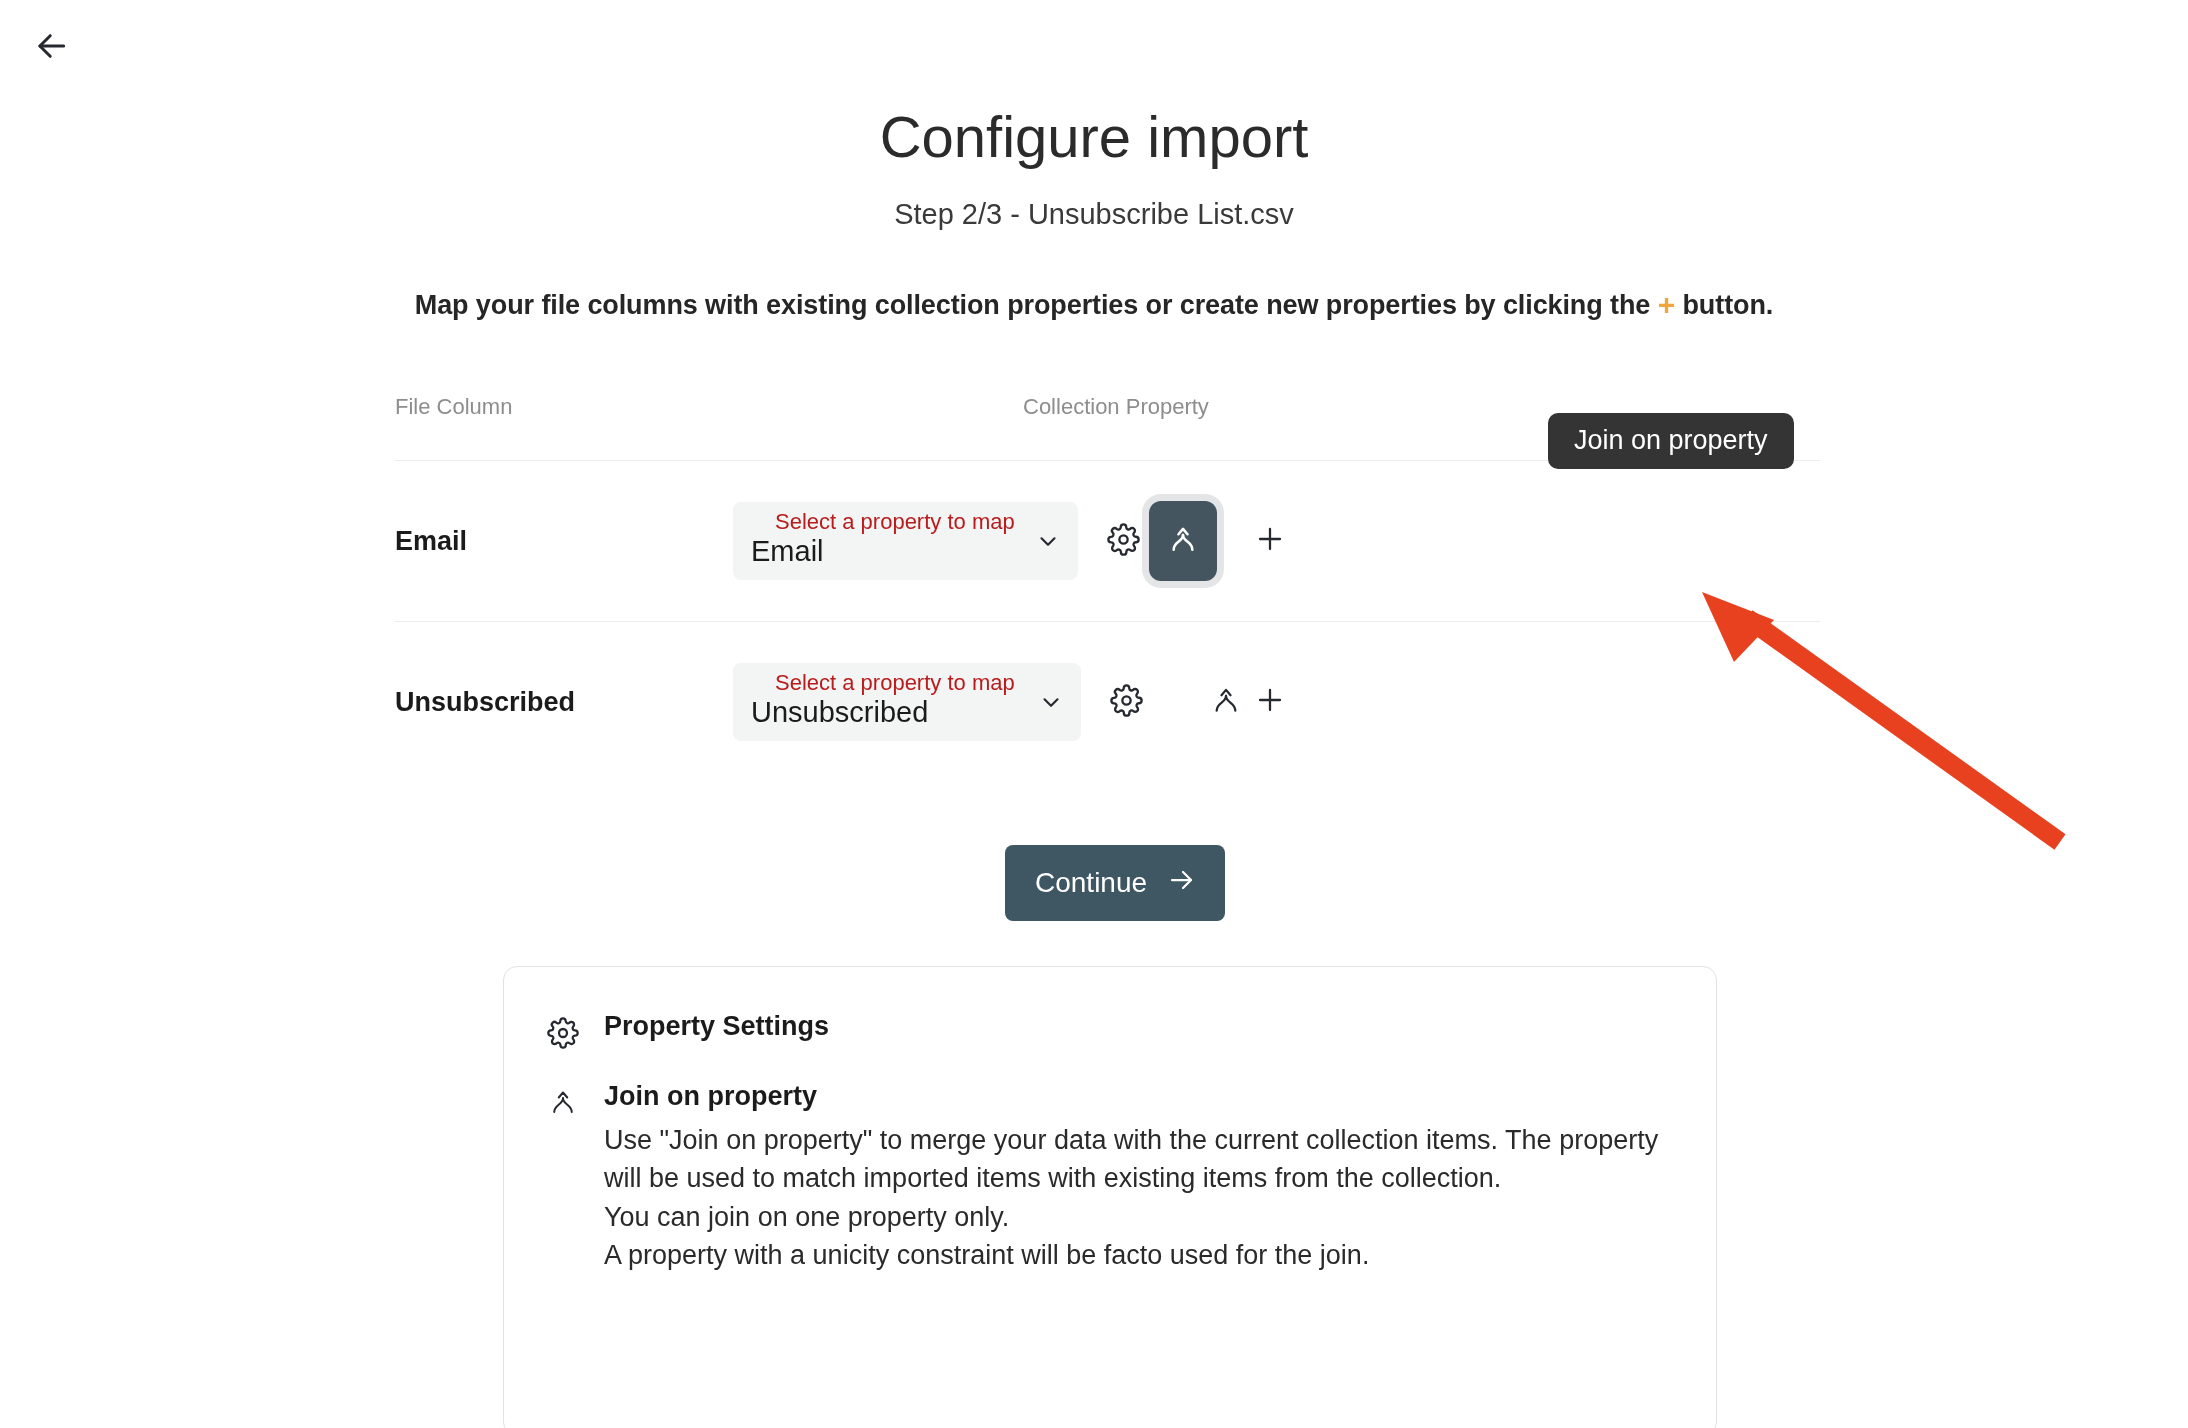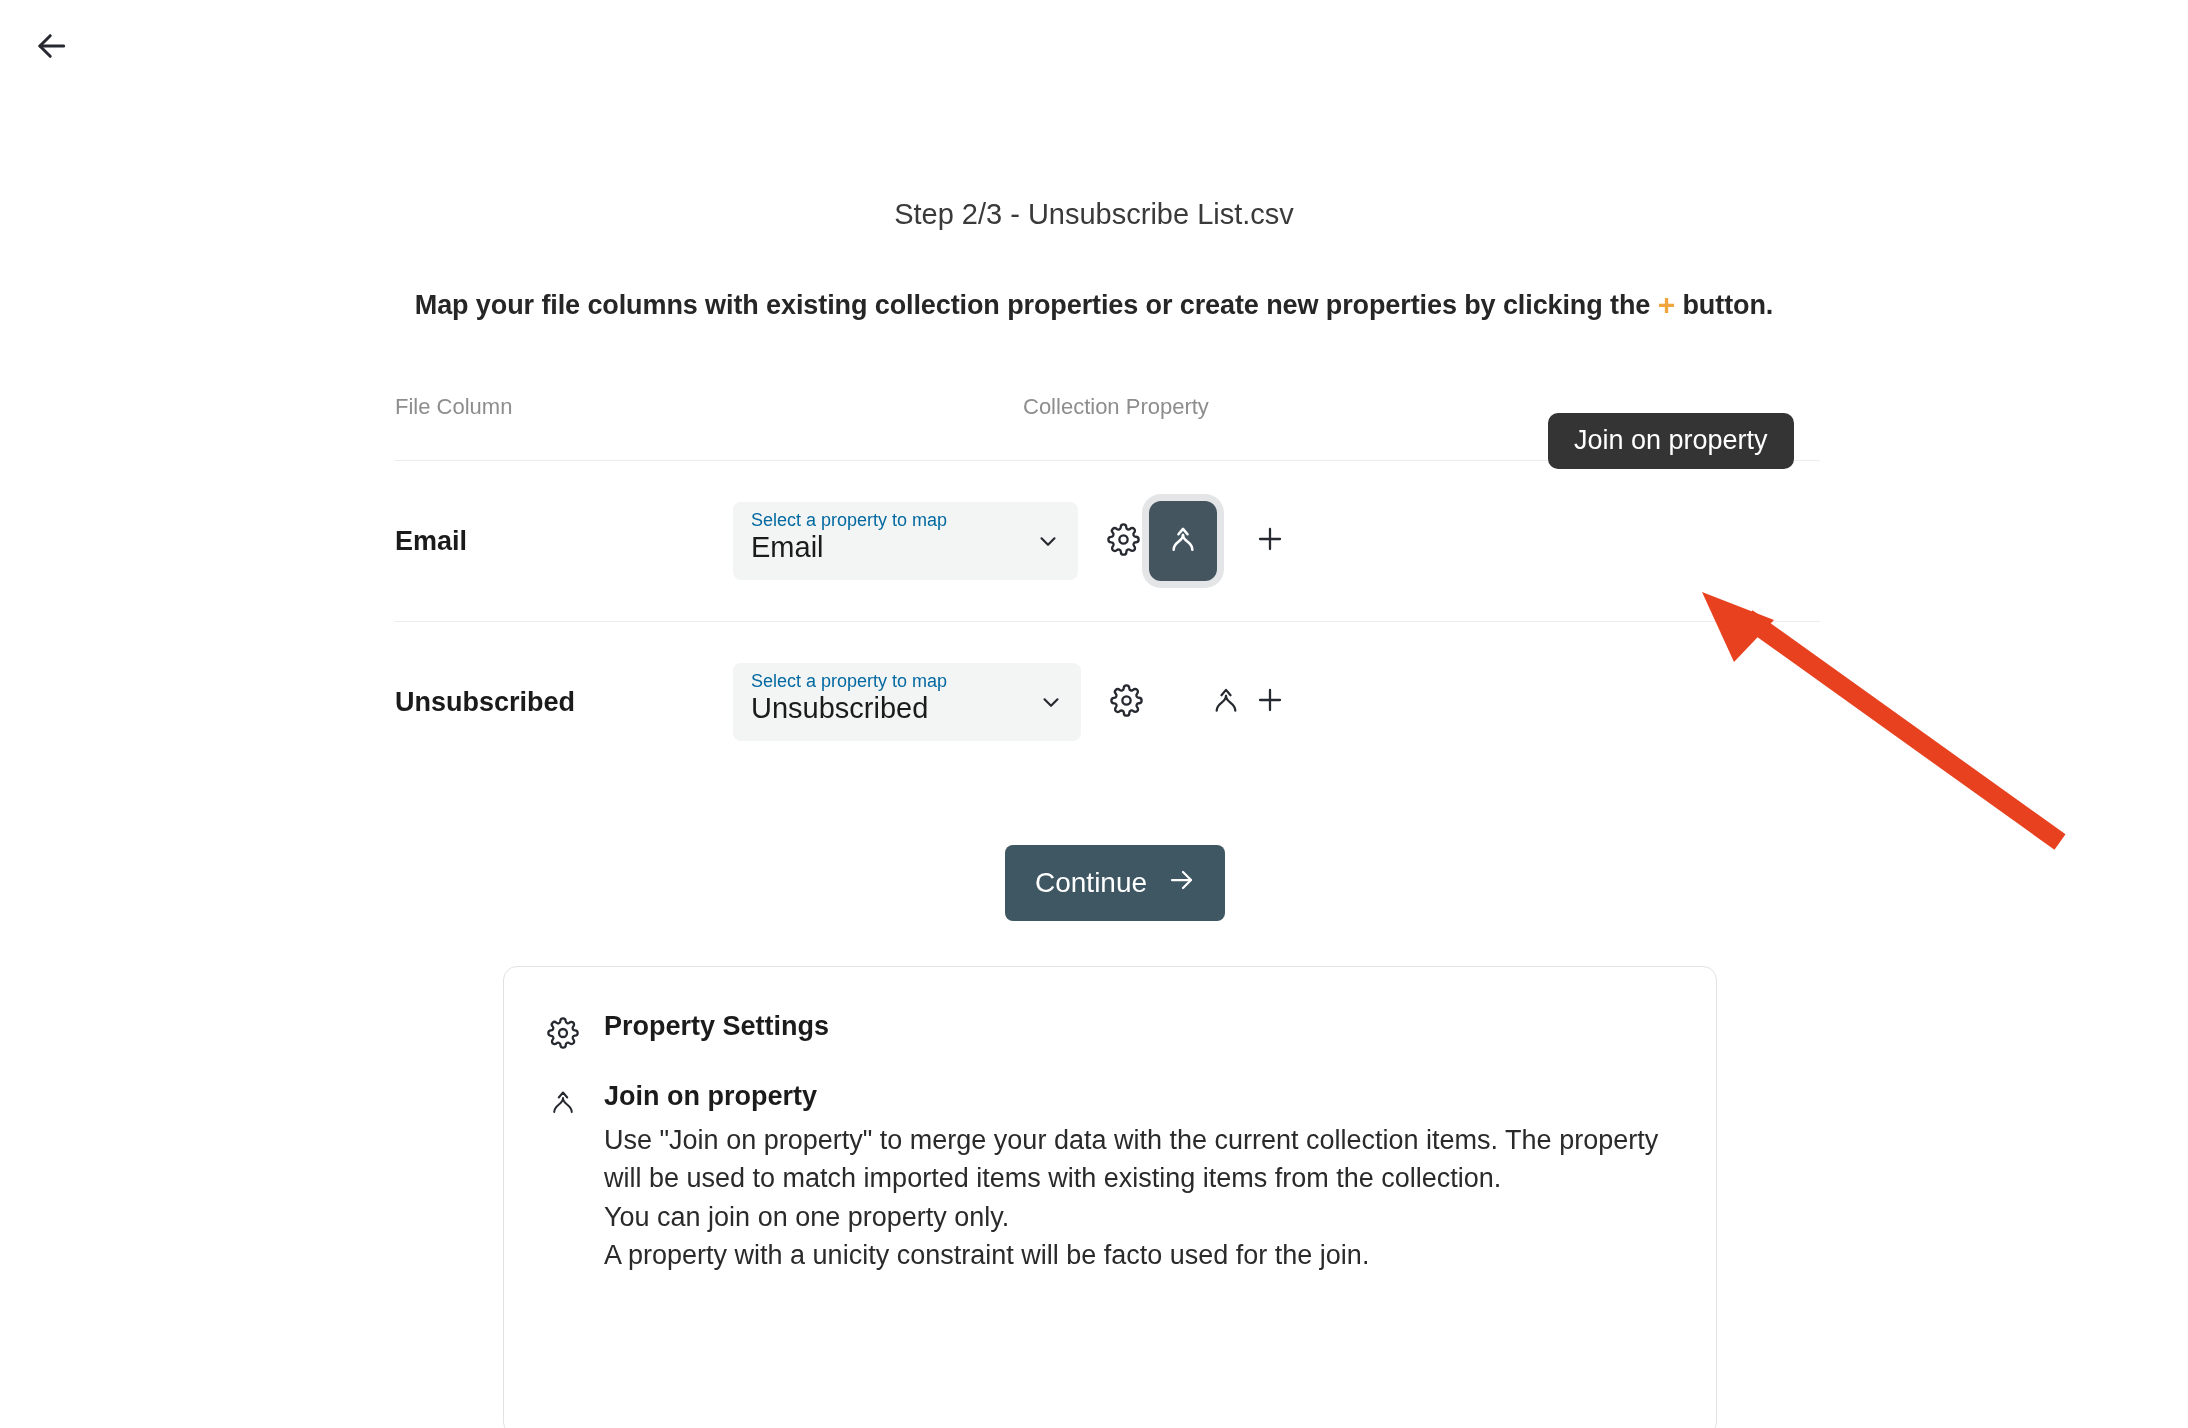--- a/index.html
+++ b/index.html
@@ -120,25 +120,26 @@
     position: absolute;
     top: 50%;
     transform: translateY(-50%);
     height: 78px;
     background: #f3f4f4;
     border-radius: 8px;
     padding: 9px 20px 0 18px;
     cursor: pointer;
   }
   .select-box .sel-label {
-    font-size: 18px;
-    color: #0369a1;
+    font-size: 22px;
+    color: #b91c1c;
     line-height: 1.0;
     display: block;
     margin-bottom: 3px;
+    margin-left: 24px;
   }
   .select-box .sel-value {
     font-size: 29px;
     color: #1b1b1b;
     line-height: 1.1;
     display: block;
   }
   .chev {
     position: absolute;
     right: 17px;
@@ -273,20 +274,21 @@
 
   <div class="back-btn">
     <span>
       <svg width="38" height="38" viewBox="0 0 24 24" fill="none" stroke="#262a30" stroke-width="1.9" stroke-linecap="round" stroke-linejoin="round">
         <line x1="20" y1="12" x2="5" y2="12"></line>
         <polyline points="11.5,5.5 5,12 11.5,18.5"></polyline>
       </svg>
     </span>
   </div>
 
+  <div class="page-title">Configure import</div>
   <div class="page-subtitle">Step 2/3 - Unsubscribe List.csv</div>
 
   <div class="instructions">
     <span>Map your file columns with existing collection properties or create new properties by clicking the </span><span class="plus-accent">+</span><span> button.</span>
   </div>
 
   <div class="map-table">
 
     <div class="map-head">
       <div class="col-head file">File Column</div>

